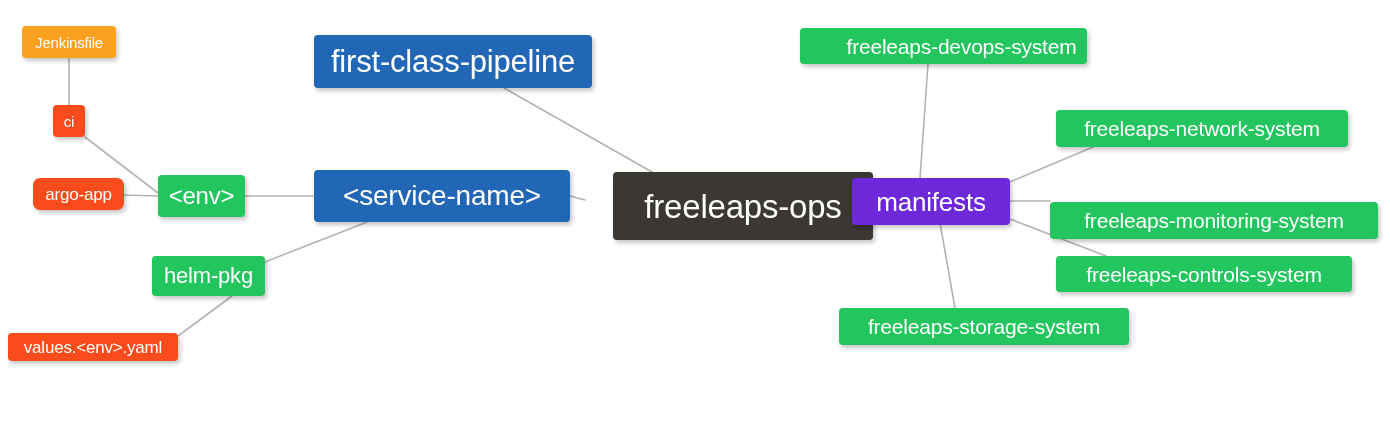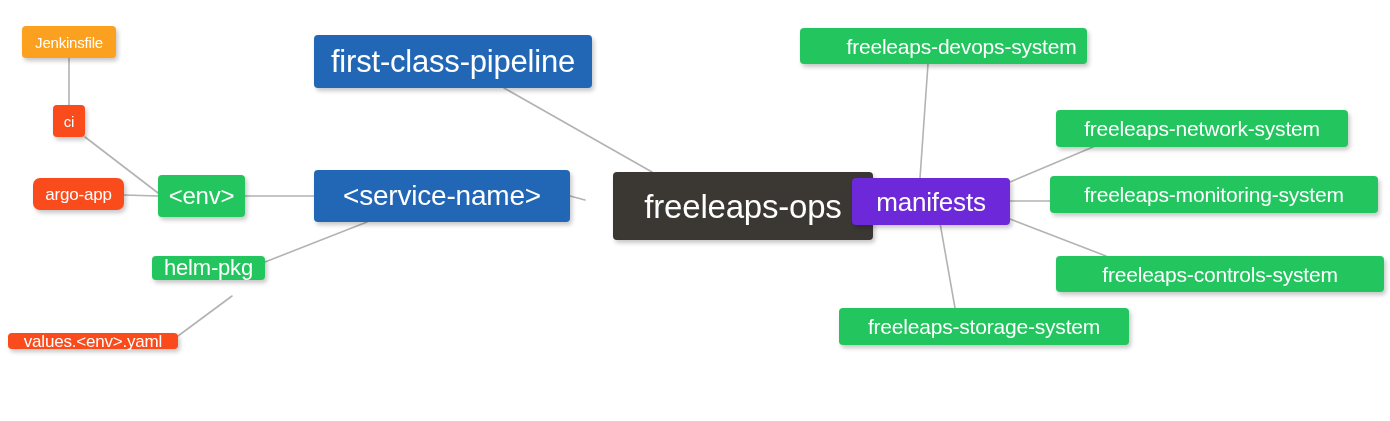--- a/index.html
+++ b/index.html
@@ -72,47 +72,47 @@
       </div>
       <div class="node" style="left: 53px; top: 105px; width: 32px; height: 32px; background: rgb(249, 75, 28); font-size: 15px;">
         <span class="node-label">ci</span>
       </div>
       <div class="node" style="left: 33px; top: 178px; width: 91px; height: 32px; background: rgb(249, 75, 28); font-size: 17px; border-radius: 7px;">
         <span class="node-label">argo-app</span>
       </div>
       <div class="node" style="left: 158px; top: 175px; width: 87px; height: 42px; background: rgb(34, 197, 94); font-size: 24px;">
         <span class="node-label">&lt;env&gt;</span>
       </div>
-      <div class="node" style="left: 152px; top: 256px; width: 113px; height: 24px; background: rgb(34, 197, 94); font-size: 22px;">
+      <div class="node" style="left: 152px; top: 256px; width: 113px; height: 40px; background: rgb(34, 197, 94); font-size: 22px;">
         <span class="node-label">helm-pkg</span>
       </div>
-      <div class="node" style="left: 8px; top: 333px; width: 170px; height: 16px; background: rgb(249, 75, 28); font-size: 17px;">
+      <div class="node" style="left: 8px; top: 333px; width: 170px; height: 28px; background: rgb(249, 75, 28); font-size: 17px;">
         <span class="node-label">values.&lt;env&gt;.yaml</span>
       </div>
       <div class="node" style="left: 314px; top: 35px; width: 278px; height: 53px; background: rgb(33, 103, 181); font-size: 31px; text-align: center;">
         <span class="node-label">first-class-pipeline</span>
       </div>
       <div class="node" style="left: 314px; top: 170px; width: 256px; height: 52px; background: rgb(33, 103, 181); font-size: 28px;">
         <span class="node-label">&lt;service-name&gt;</span>
       </div>
       <div class="node" style="left: 585px; top: 172px; width: 260px; height: 68px; background: rgb(59, 55, 51); font-size: 33px; margin-left: 28px;">
         <span class="node-label">freeleaps-ops</span>
       </div>
       <div class="node" style="left: 852px; top: 178px; width: 158px; height: 47px; background: #6d28d9; font-size: 26px;">
         <span class="node-label">manifests</span>
       </div>
       <div class="node" style="left: 800px; top: 28px; width: 287px; height: 36px; background: rgb(34, 197, 94); font-size: 21px; padding-left: 36px;">
         <span class="node-label">freeleaps-devops-system</span>
       </div>
       <div class="node" style="left: 1056px; top: 110px; width: 292px; height: 37px; background: rgb(34, 197, 94); font-size: 21px;">
         <span class="node-label">freeleaps-network-system</span>
       </div>
-      <div class="node" style="left: 1050px; top: 176px; width: 328px; height: 37px; background: rgb(34, 197, 94); font-size: 21px;">
+      <div class="node" style="left: 1050px; top: 202px; width: 328px; height: 37px; background: rgb(34, 197, 94); font-size: 21px;">
         <span class="node-label">freeleaps-monitoring-system</span>
       </div>
-      <div class="node" style="left: 1056px; top: 256px; width: 328px; height: 36px; background: rgb(34, 197, 94); font-size: 21px;">
+      <div class="node" style="left: 1056px; top: 256px; width: 296px; height: 36px; background: rgb(34, 197, 94); font-size: 21px;">
         <span class="node-label">freeleaps-controls-system</span>
       </div>
       <div class="node" style="left: 815px; top: 308px; width: 290px; height: 37px; background: rgb(34, 197, 94); font-size: 21px; margin-left: 24px;">
         <span class="node-label">freeleaps-storage-system</span>
       </div>
     </div>
 </div>
 
 </body></html>

